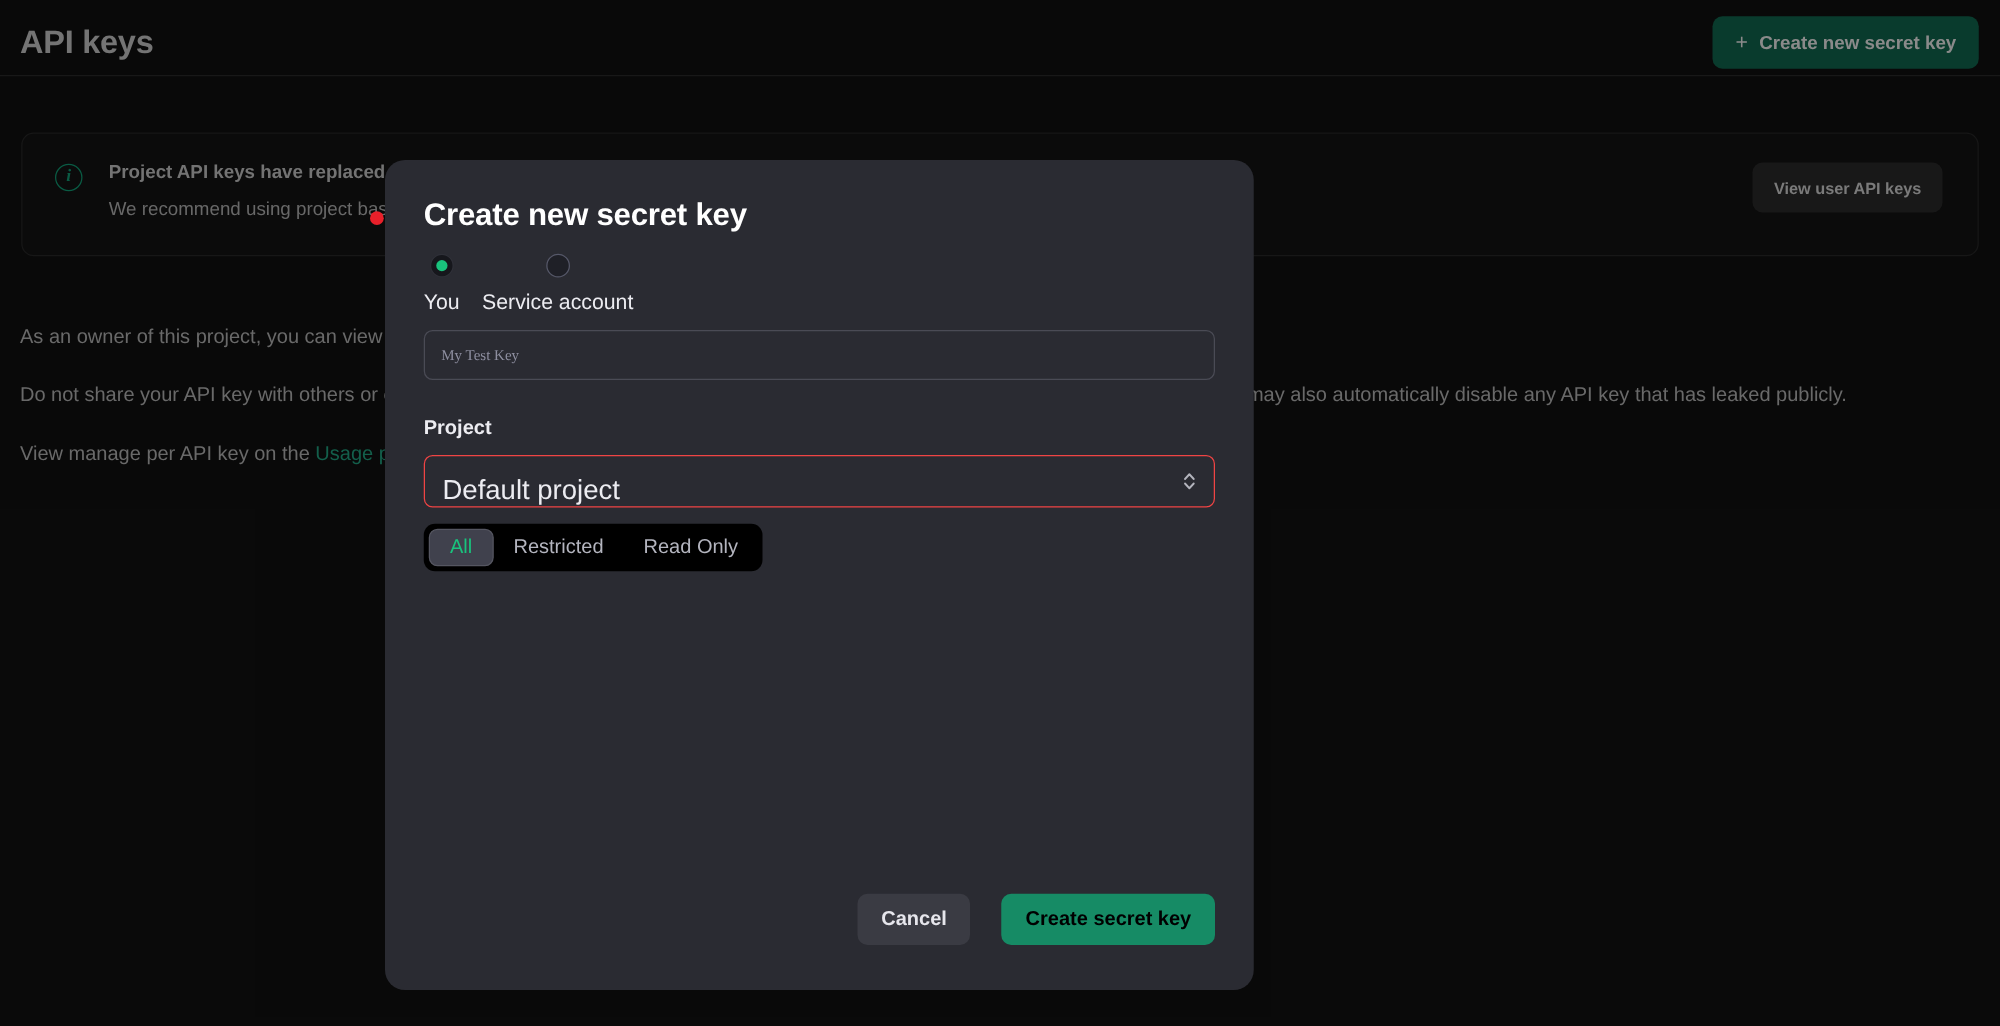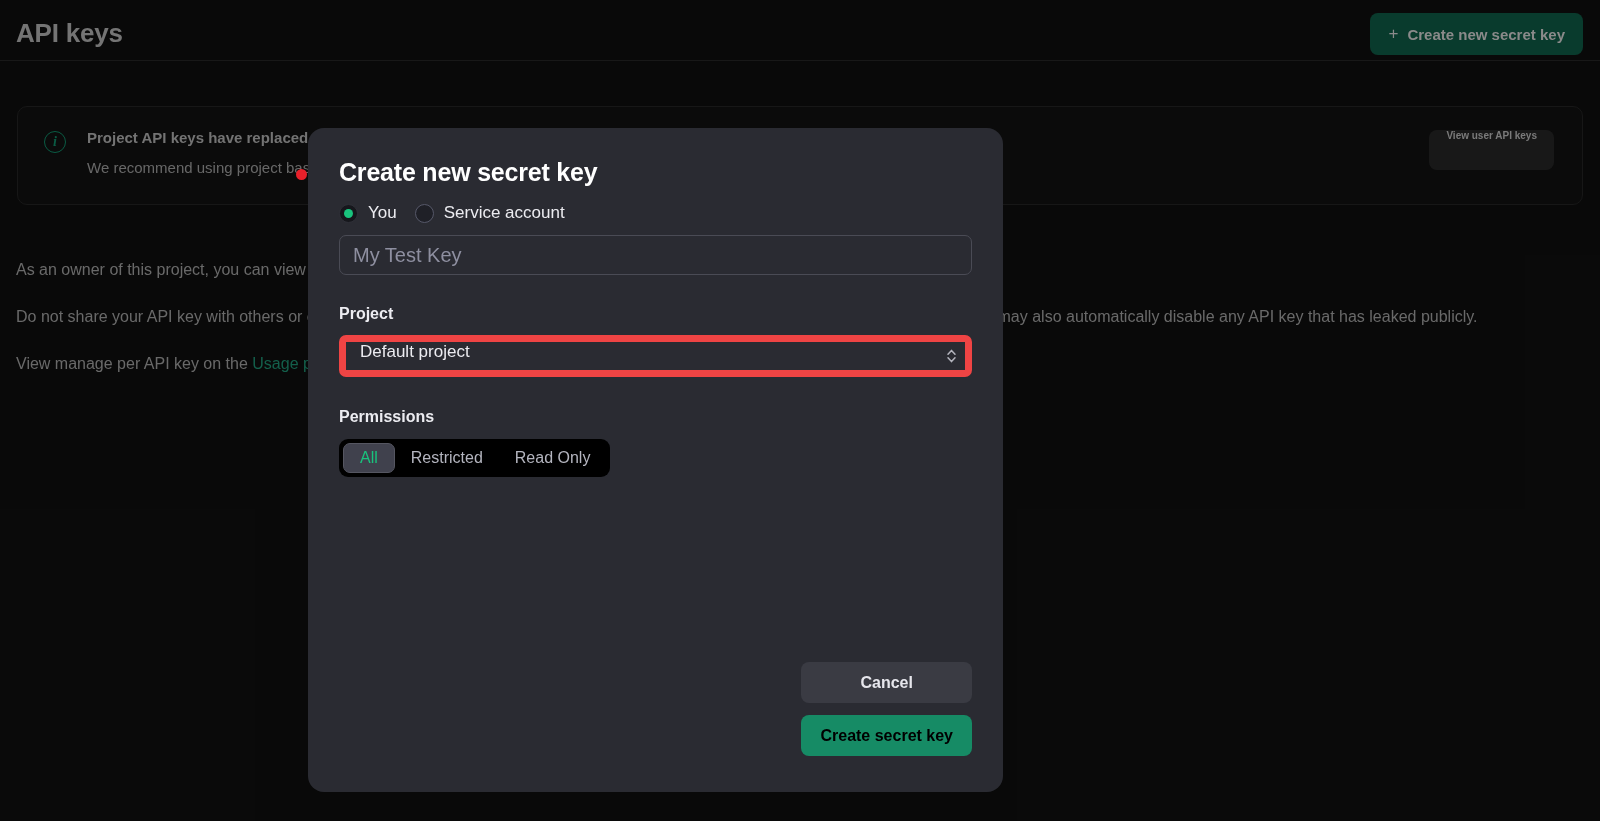--- a/index.html
+++ b/index.html
@@ -106,26 +106,27 @@
     font-size: 15px;
     color: #8b8b8b;
   }
   .view-user-btn {
     position: absolute;
     right: 28px;
     top: 23px;
     height: 40px;
     padding: 0 17px;
     display: flex;
+    align-items: center;
     background: #212121;
     color: #a3a3a3;
     border: none;
     border-radius: 8px;
     font-family: "Liberation Sans", sans-serif;
-    font-size: 10px;
+    font-size: 13px;
     font-weight: 700;
     cursor: pointer;
   }
 
   
   .body-copy {
     position: absolute;
     left: 16px;
     top: 255px;
     width: 1545px;
@@ -181,20 +182,21 @@
     display: flex;
     align-items: center;
     gap: 18px;
     margin-top: 16px;
   }
   .radio-opt {
     display: flex;
     align-items: center;
     gap: 10px;
     cursor: pointer;
+    flex-direction: column;
   }
   .radio-circle {
     width: 19px;
     height: 19px;
     border-radius: 50%;
     border: 1.5px solid #565869;
     background: #1f2027;
     display: flex;
     align-items: center;
     justify-content: center;
@@ -226,47 +228,47 @@
   .name-label { margin-top: 22px; }
 
   .text-input {
     margin-top: 12px;
     width: 633px;
     height: 40px;
     background: transparent;
     border: 1px solid #4a4b55;
     border-radius: 7px;
     color: #ececf1;
-    font-family: Liberation Sans, sans-serif;
-    font-size: 20px;
+    font-family: Liberation Serif, serif;
+    font-size: 12px;
     padding: 0 13px;
     outline: none;
   }
   .text-input::placeholder { color: #8e8fa0; }
 
   .project-label { margin-top: 30px; }
 
   .select-wrap {
     position: relative;
     margin-top: 12px;
     width: 633px;
     height: 42px;
   }
   .select-box {
     width: 100%;
     height: 100%;
     background: transparent;
-    border: 7px solid #ef4444;
+    border: 1px solid #ef4444;
     border-radius: 7px;
     color: #ececf1;
     font-family: "Liberation Sans", sans-serif;
-    font-size: 17px;
+    font-size: 22px;
     padding: 0 14px;
     display: flex;
-    align-items: flex-start;
+    align-items: flex-end;
     cursor: pointer;
   }
   .select-chevrons {
     position: absolute;
     right: 14px;
     top: 50%;
     transform: translateY(-50%);
     color: #b3b4bd;
     line-height: 0;
     pointer-events: none;
@@ -301,22 +303,21 @@
     background: #40414d;
     color: #19c37d;
     border: 1px solid #555661;
   }
 
   .modal-footer {
     position: absolute;
     right: 31px;
     bottom: 36px;
     display: flex;
-    gap: 12px;
-    flex-direction: column;
+    gap: 25px;
   }
   .cancel-btn {
     height: 41px;
     padding: 0 19px;
     background: #3a3b43;
     color: #e6e6ec;
     border: none;
     border-radius: 8px;
     font-family: "Liberation Sans", sans-serif;
     font-size: 16px;
@@ -406,21 +407,20 @@
         <span>Default project</span>
       </div>
       <span class="select-chevrons">
         <svg width="13" height="18" viewBox="0 0 13 18" fill="none" xmlns="http://www.w3.org/2000/svg">
           <path d="M3 7.2L6.5 3.4L10 7.2" stroke="#b3b4bd" stroke-width="1.5" stroke-linecap="round" stroke-linejoin="round"></path>
           <path d="M3 10.8L6.5 14.6L10 10.8" stroke="#b3b4bd" stroke-width="1.5" stroke-linecap="round" stroke-linejoin="round"></path>
         </svg>
       </span>
     </div>
 
-    <div class="field-label perm-label">Permissions</div>
 
     <div class="segmented">
       <button class="seg-item active">All</button>
       <button class="seg-item">Restricted</button>
       <button class="seg-item">Read Only</button>
     </div>
 
     <div class="modal-footer">
       <button class="cancel-btn">Cancel</button>
       <button class="create-secret-btn">Create secret key</button>

